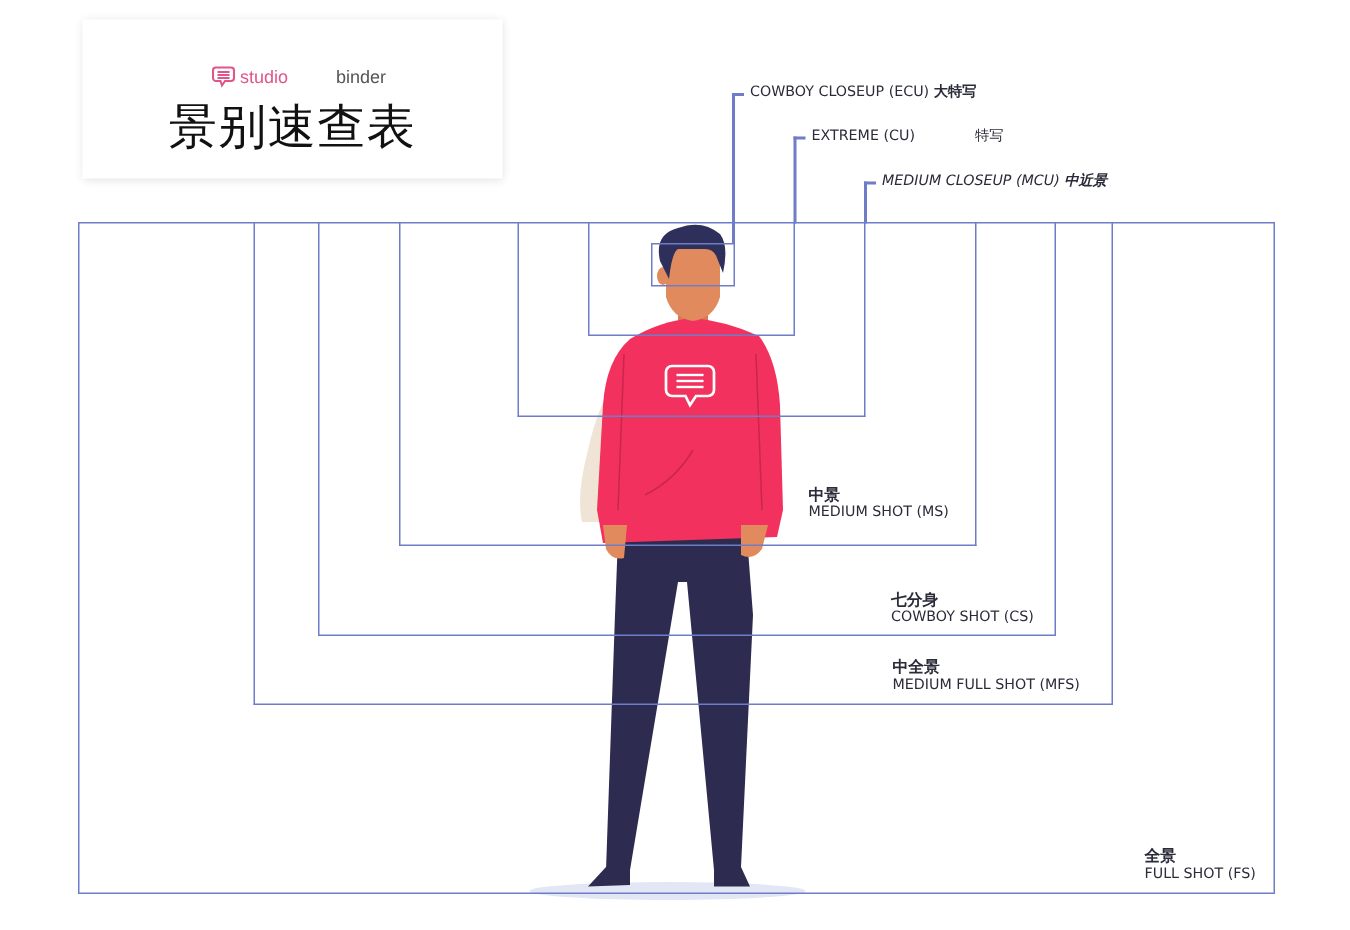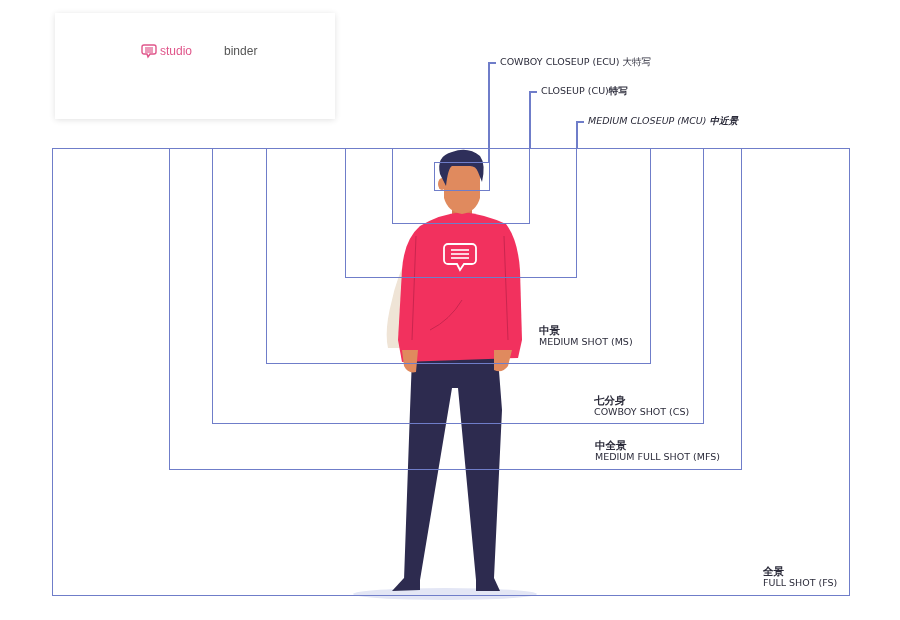--- a/index.html
+++ b/index.html
@@ -43,20 +43,21 @@
   <div class="brand" style="left:86px;">
     <svg width="16" height="16" viewBox="0 0 16 16">
       <path d="M3 2h10a2 2 0 0 1 2 2v5a2 2 0 0 1-2 2H9l-2 3-1-3H3a2 2 0 0 1-2-2V4a2 2 0 0 1 2-2z" fill="none" stroke="#e0558a" stroke-width="1.4"></path>
       <line x1="4" y1="5" x2="12" y2="5" stroke="#e0558a" stroke-width="1.2"></line>
       <line x1="4" y1="7" x2="12" y2="7" stroke="#e0558a" stroke-width="1.2"></line>
       <line x1="4" y1="9" x2="12" y2="9" stroke="#e0558a" stroke-width="1.2"></line>
     </svg>
     <span class="studio">studio</span>
       <span class="binder">binder</span>
   </div>
+  <div class="card-title">景别速查表</div>
 </div>
 
 <svg class="person" width="900" height="620" viewBox="0 0 900 620">
 
   <ellipse cx="445" cy="594" rx="92" ry="6" fill="#e3e6f5"></ellipse>
 
   <path d="M430 222 L422 228 Q398 270 392 300 Q384 330 388 348 L402 348 L418 262 Z" fill="#efe4d6"></path>
 
   <path d="M412 358 L498 358 L502 410 L494 578 L476 580 L458 388 L452 388 L420 580 L404 580 L410 410 Z" fill="#2d2b4f"></path>
 
@@ -95,24 +96,24 @@
 <div class="frame" style="left:434px; top:162px; width:56px; height:29px;"></div>
 
 <div class="vline" style="left:488px; top:62px; height:100px;"></div>
 <div class="tick" style="left:488px; top:62px; width:8px;"></div>
 <div class="vline" style="left:529px; top:91px; height:58px;"></div>
 <div class="tick" style="left:529px; top:91px; width:8px;"></div>
 <div class="vline" style="left:576px; top:121px; height:28px;"></div>
 <div class="tick" style="left:576px; top:121px; width:8px;"></div>
 
 <div class="label" style="left:500px; top:56px;">
-  <span>COWBOY CLOSEUP (ECU)</span> <span style="font-weight:normal;text-align:right;">大特写</span>
+  <span>COWBOY CLOSEUP (ECU)</span> <span style="font-weight:bold;text-align:right;">大特写</span>
 </div>
 <div class="label" style="left:541px; top:85px;">
-  <span>CLOSEUP (CU)</span><span style="font-weight:bold;">特写</span>
+  <span>EXTREME (CU)</span><span style="font-weight:normal;margin-left:40px;">特写</span>
 </div>
 <div class="label" style="left:588px; top:115px;font-style:italic;">
   <span>MEDIUM CLOSEUP (MCU)</span> <span style="font-weight:bold;">中近景</span>
 </div>
 
 <div class="label" style="left:539px; top:324px;">
   <span class="cn">中景</span>
   <span>MEDIUM SHOT (MS)</span>
 </div>
 <div class="label" style="left:594px; top:394px;">

